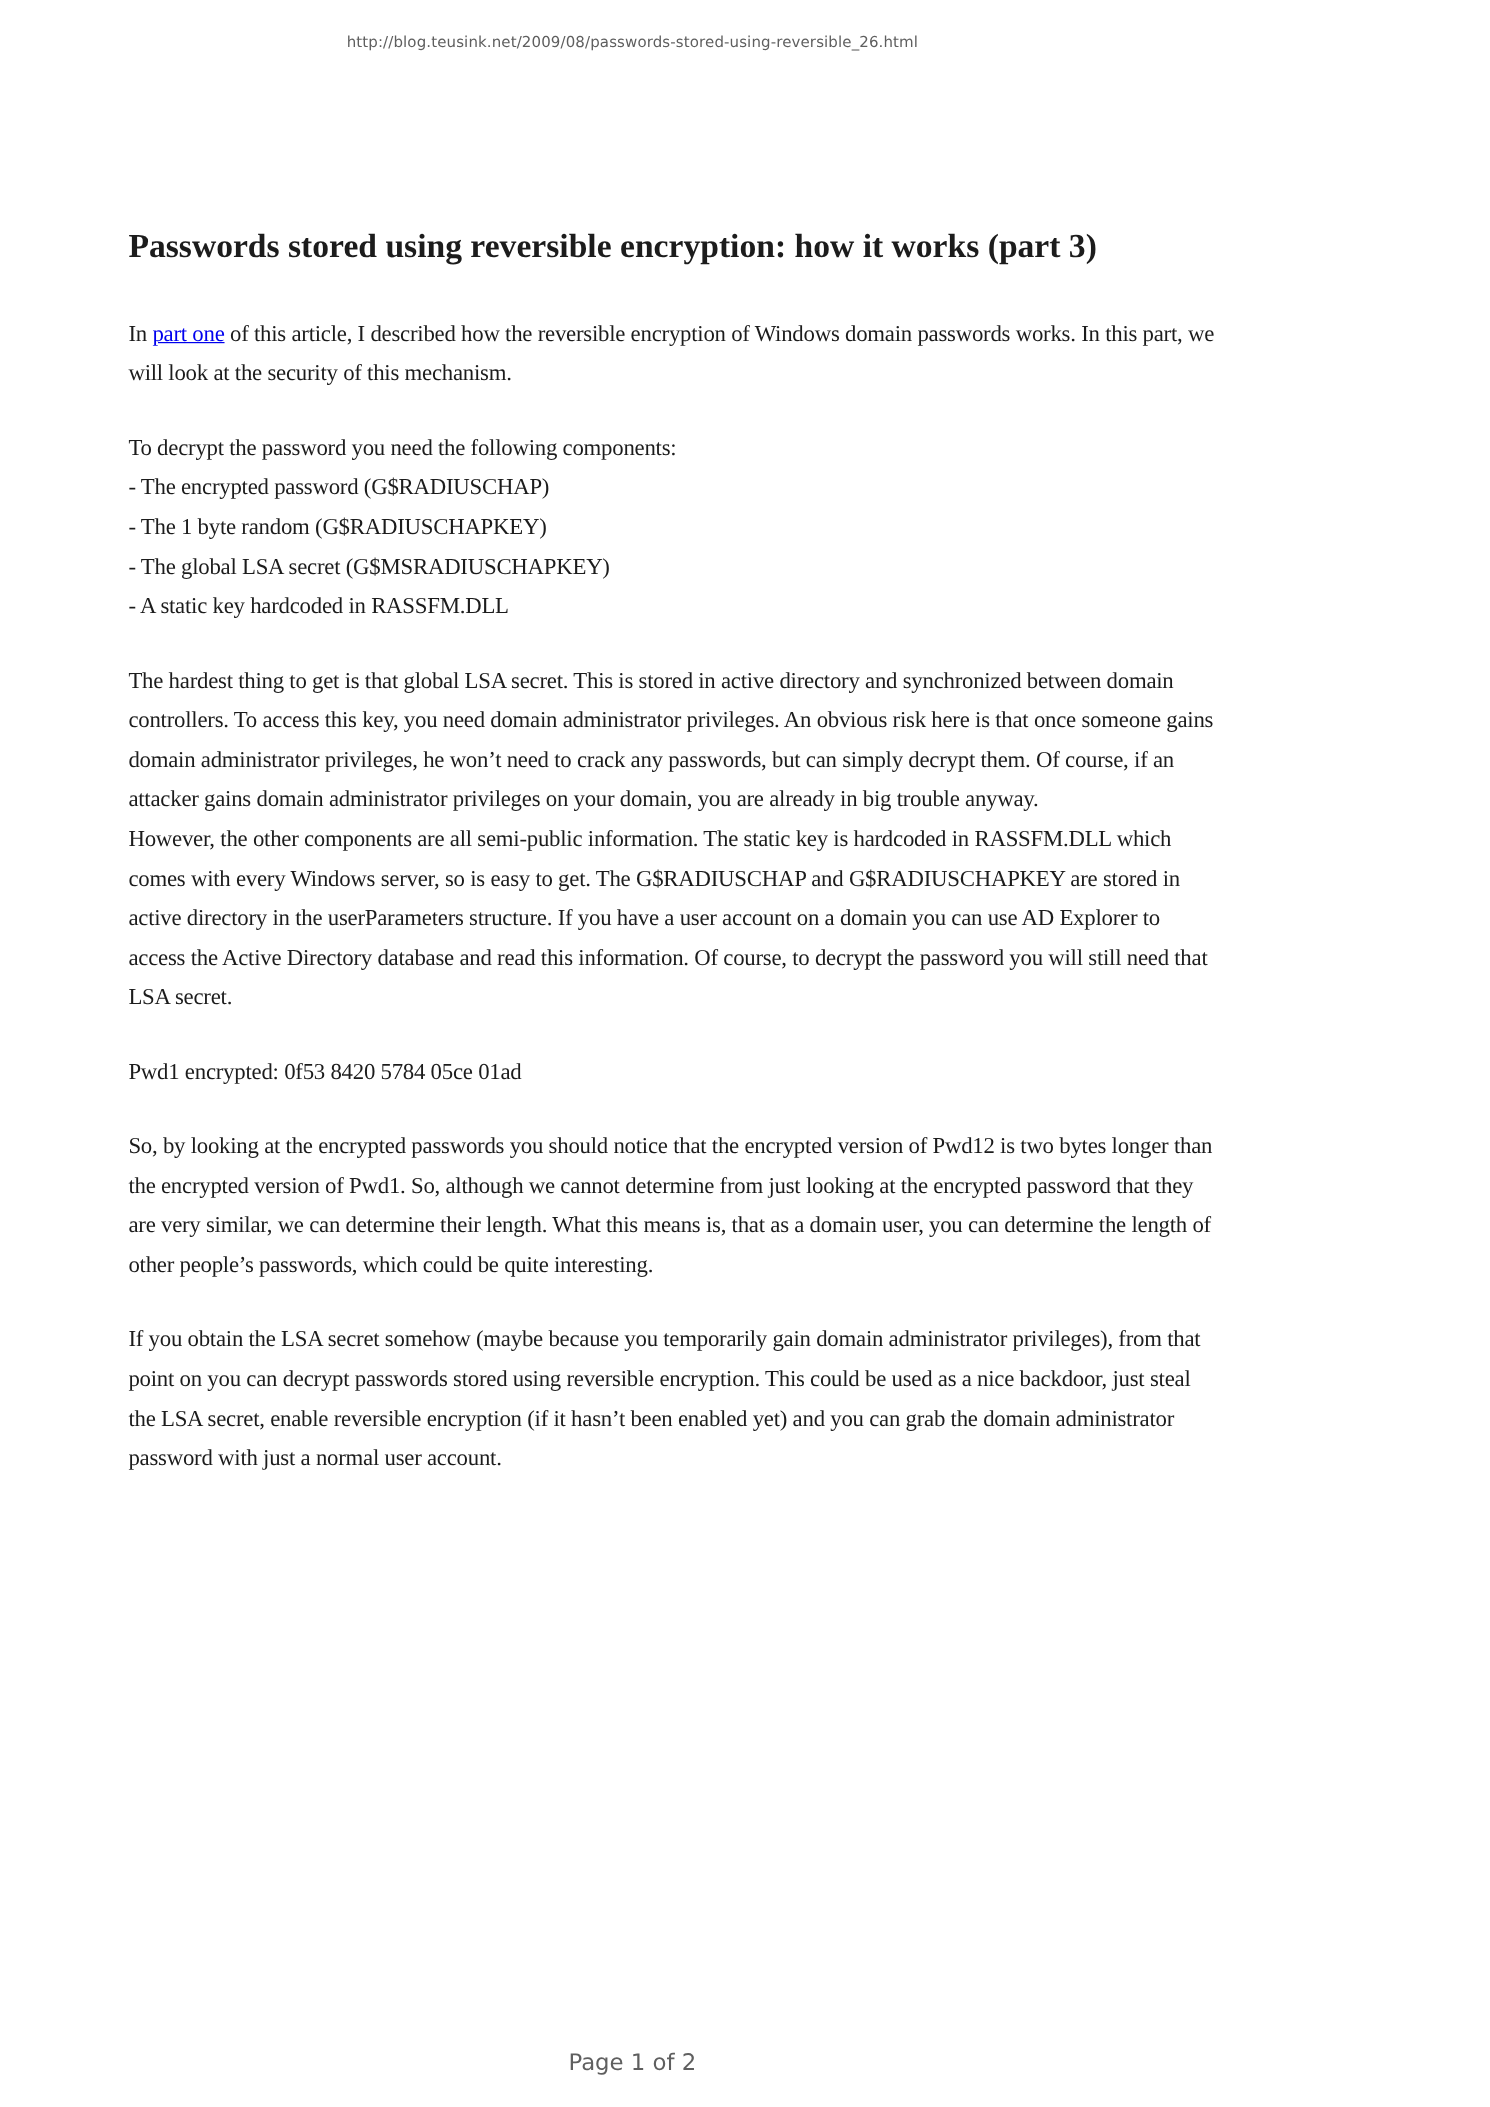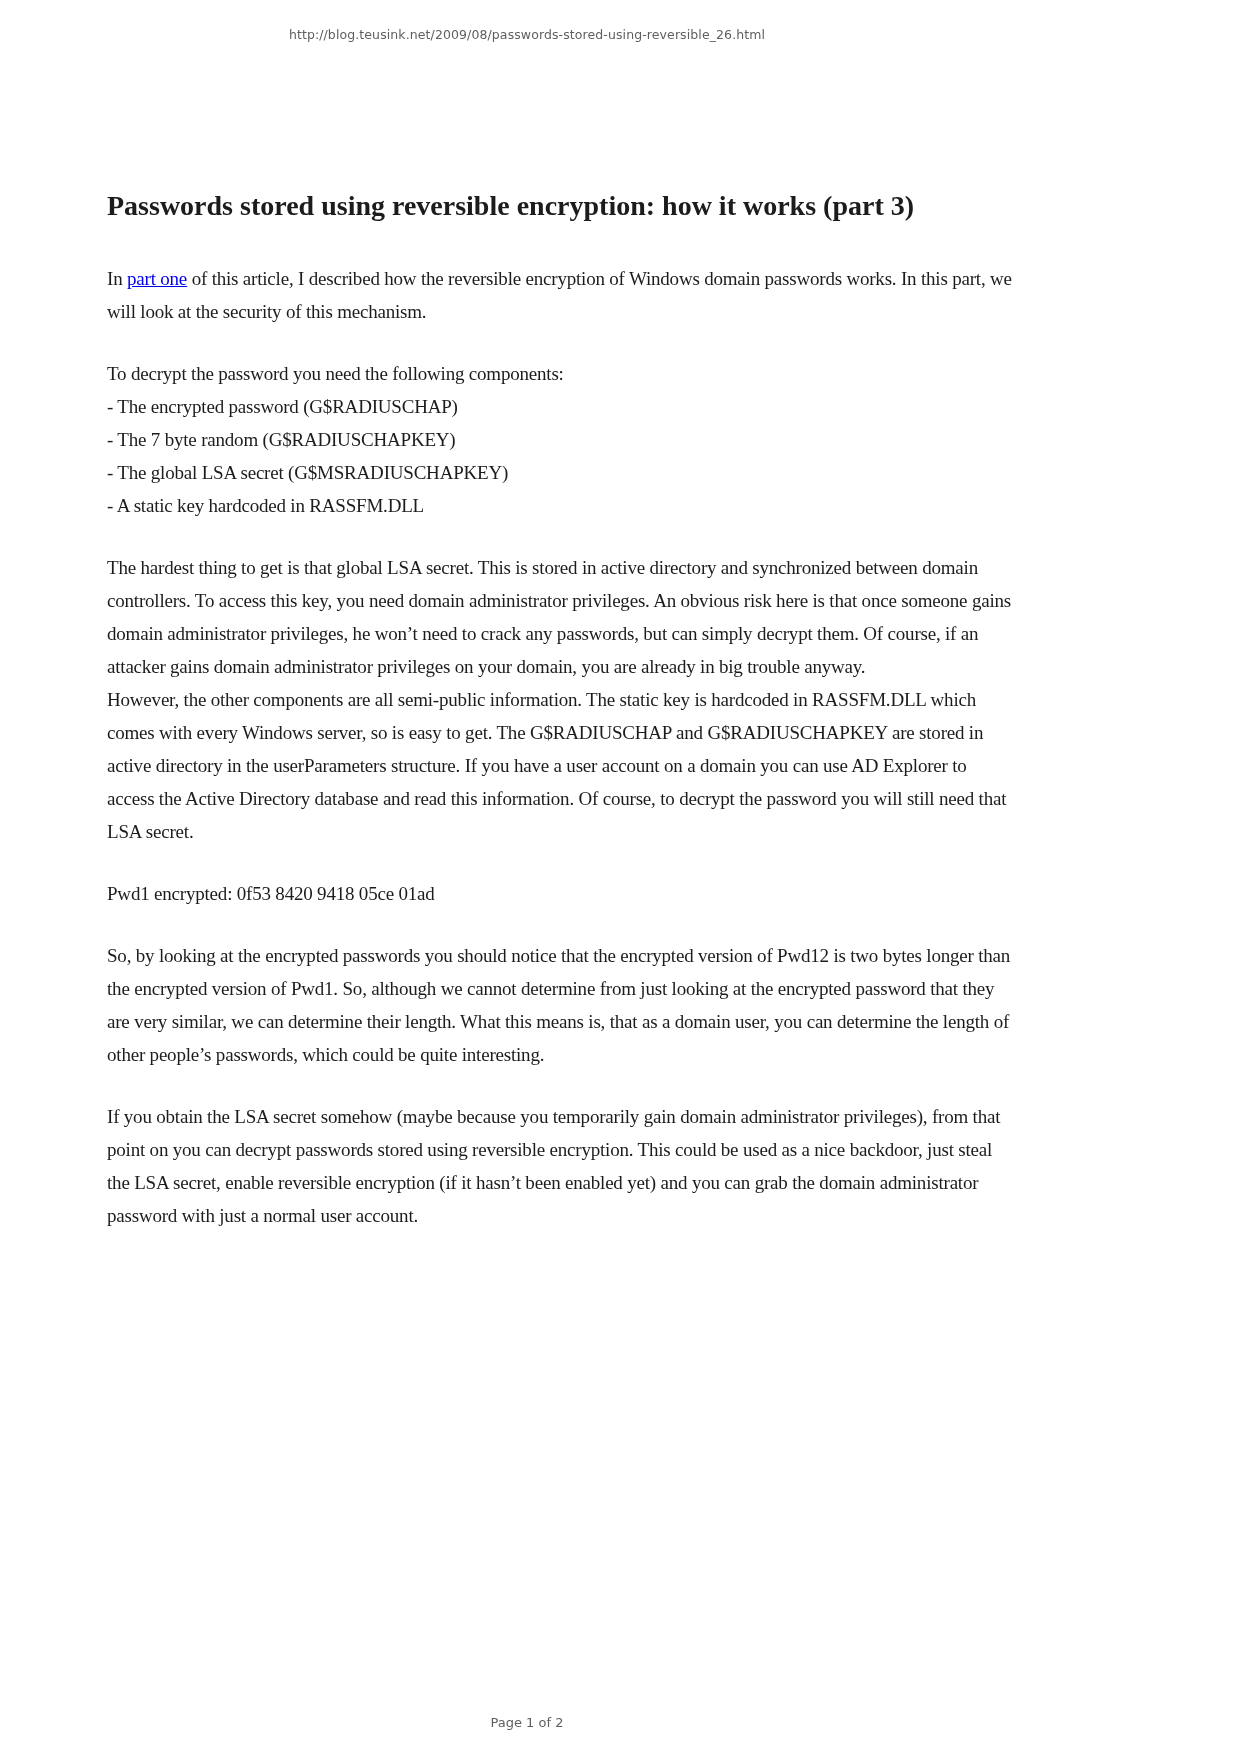--- a/index.html
+++ b/index.html
@@ -60,49 +60,49 @@
     color: var(--color-link, #0000EE);
     cursor: pointer;
   }
   .page-footer {
     position: absolute;
     bottom: 26px;
     left: 0;
     width: 100%;
     text-align: center;
     font-family: "DejaVu Sans", sans-serif;
-    font-size: 13px;
+    font-size: 19px;
     color: var(--color-chrome-gray, #5f5f5f);
   }
 </style>
 </head>
 <body>
 
 <div class="page">
 
   <div class="page-header">http://blog.teusink.net/2009/08/passwords-stored-using-reversible_26.html</div>
 
   <div class="content">
 
     <h1 class="article-title">Passwords stored using reversible encryption: how it works (part 3)</h1>
 
 
     <p><span>In </span><a href="#" class="inline-link">part one</a><span> of this article, I described how the reversible encryption of Windows domain passwords works. In this part, we will look at the security of this mechanism.</span></p>
 
     <p class="pre">To decrypt the password you need the following components:
 - The encrypted password (G$RADIUSCHAP)
-- The 7 byte random (G$RADIUSCHAPKEY)
+- The 1 byte random (G$RADIUSCHAPKEY)
 - The global LSA secret (G$MSRADIUSCHAPKEY)
 - A static key hardcoded in RASSFM.DLL</p>
 
     <p class="pre">The hardest thing to get is that global LSA secret. This is stored in active directory and synchronized between domain controllers. To access this key, you need domain administrator privileges. An obvious risk here is that once someone gains domain administrator privileges, he won’t need to crack any passwords, but can simply decrypt them. Of course, if an attacker gains domain administrator privileges on your domain, you are already in big trouble anyway.
 However, the other components are all semi-public information. The static key is hardcoded in RASSFM.DLL which comes with every Windows server, so is easy to get. The G$RADIUSCHAP and G$RADIUSCHAPKEY are stored in active directory in the userParameters structure. If you have a user account on a domain you can use AD Explorer to access the Active Directory database and read this information. Of course, to decrypt the password you will still need that LSA secret.</p>
 
 
-    <p>Pwd1 encrypted: 0f53 8420 9418 05ce 01ad</p>
+    <p>Pwd1 encrypted: 0f53 8420 5784 05ce 01ad</p>
 
 
     <p>So, by looking at the encrypted passwords you should notice that the encrypted version of Pwd12 is two bytes longer than the encrypted version of Pwd1. So, although we cannot determine from just looking at the encrypted password that they are very similar, we can determine their length. What this means is, that as a domain user, you can determine the length of other people’s passwords, which could be quite interesting.</p>
 
     <p>If you obtain the LSA secret somehow (maybe because you temporarily gain domain administrator privileges), from that point on you can decrypt passwords stored using reversible encryption. This could be used as a nice backdoor, just steal the LSA secret, enable reversible encryption (if it hasn’t been enabled yet) and you can grab the domain administrator password with just a normal user account.</p>
 
   </div>
 
   <div class="page-footer">Page 1 of 2</div>
 

